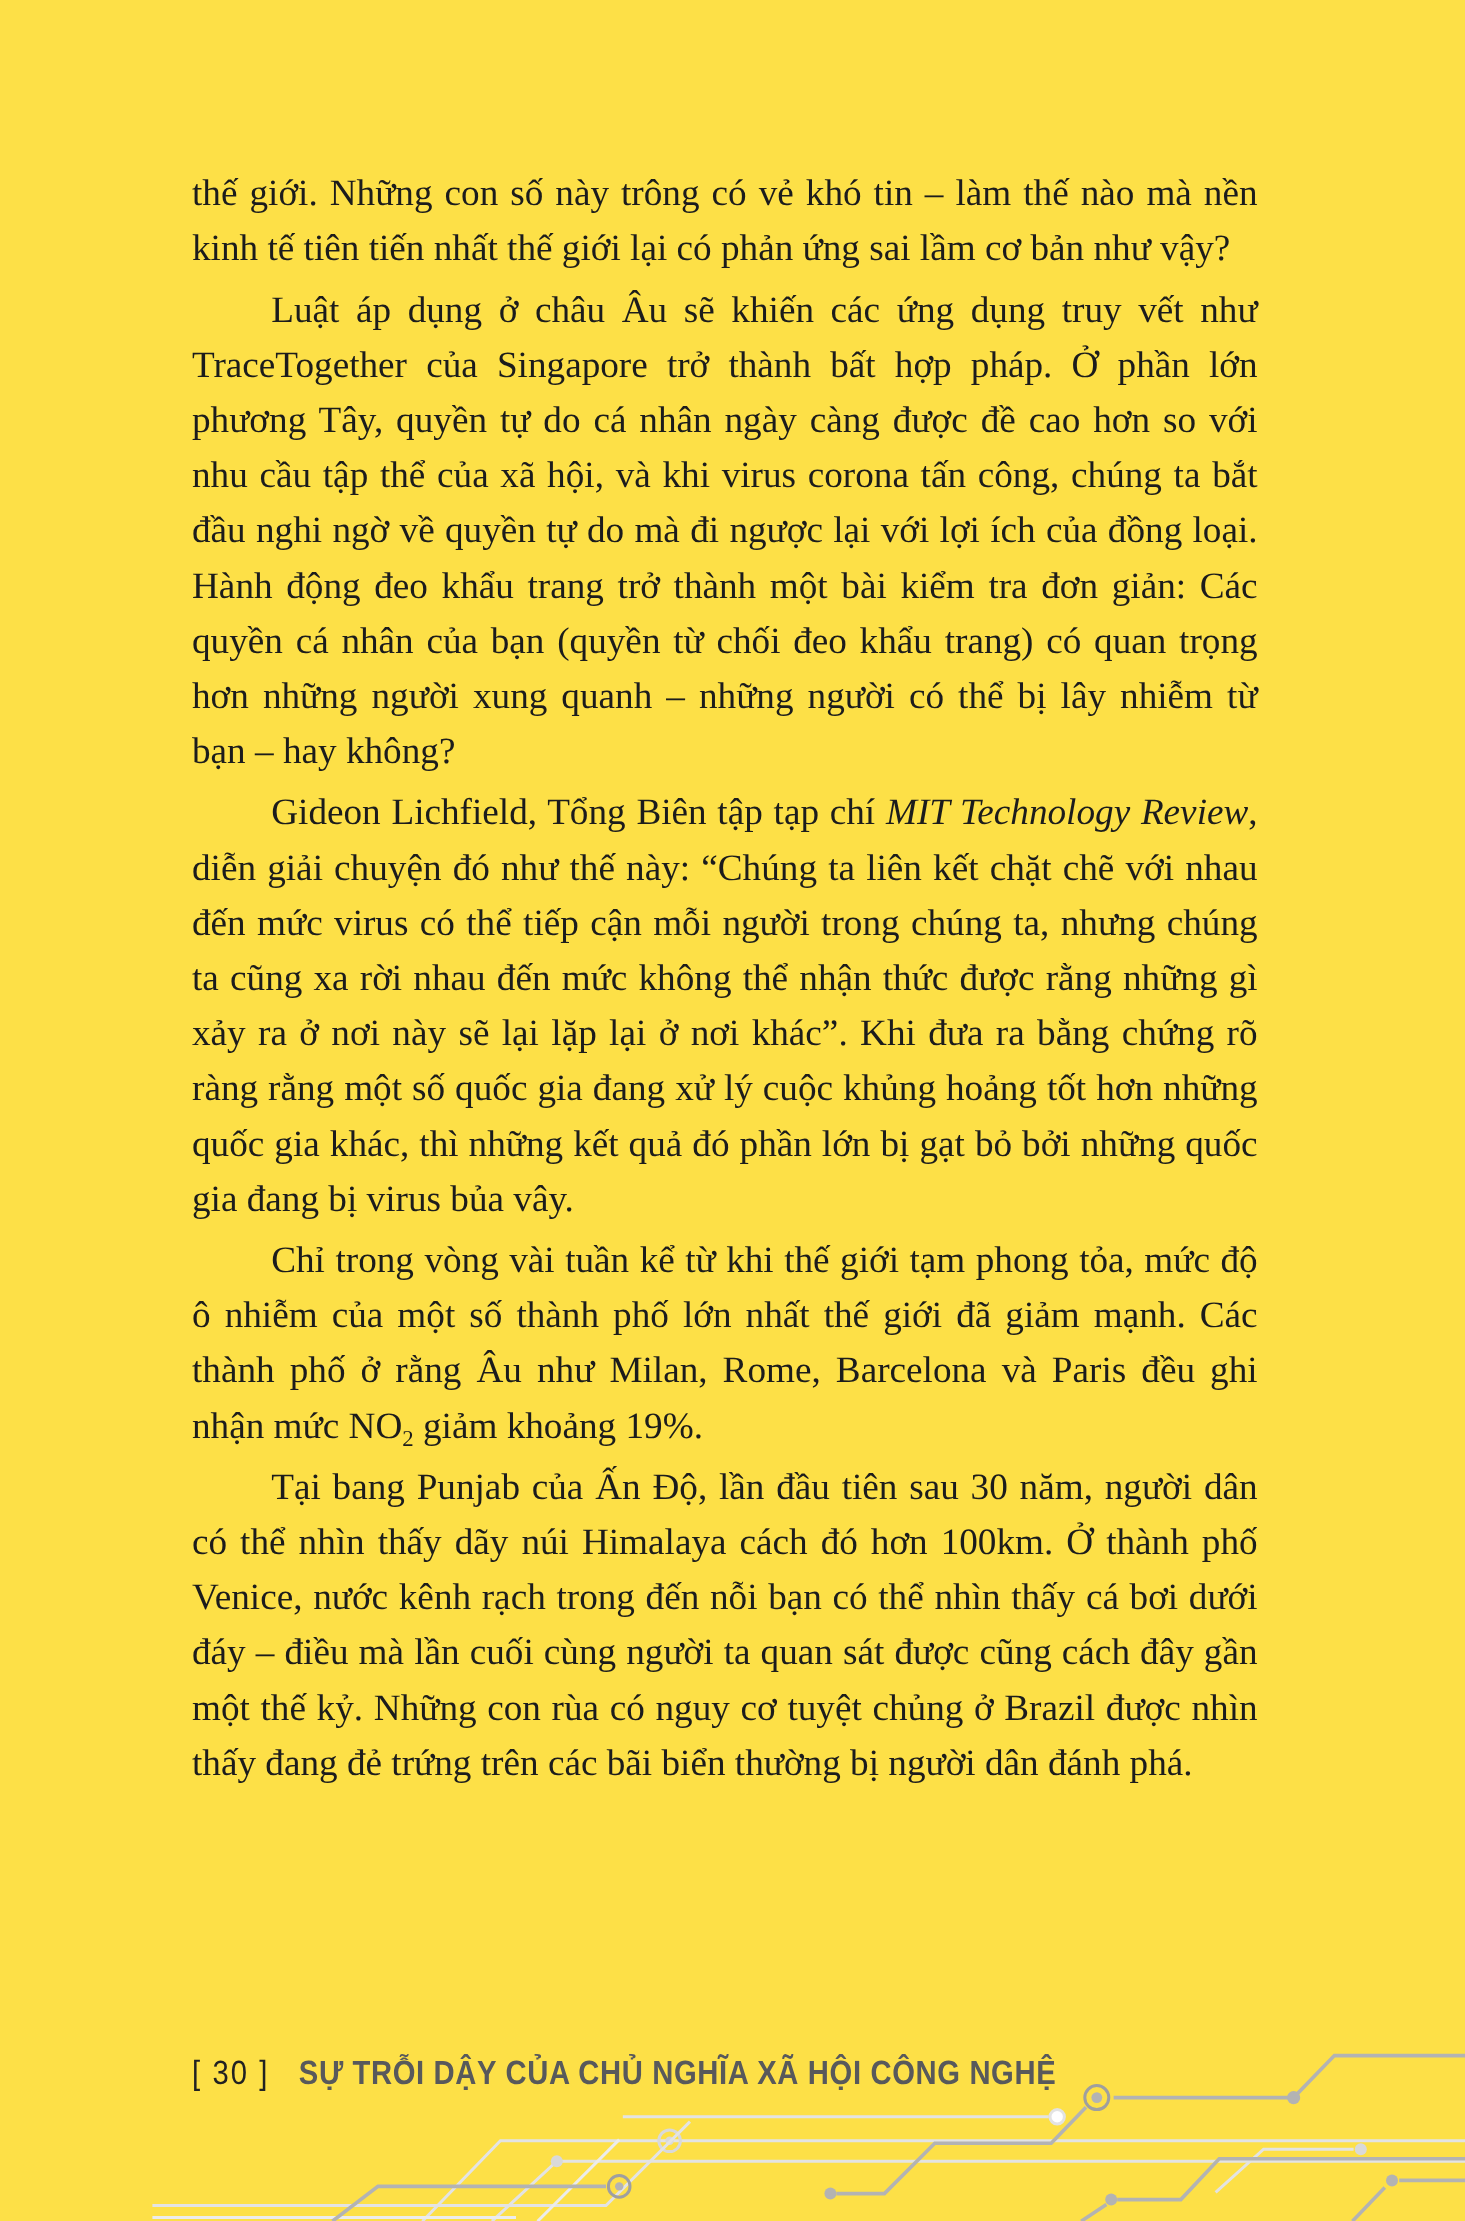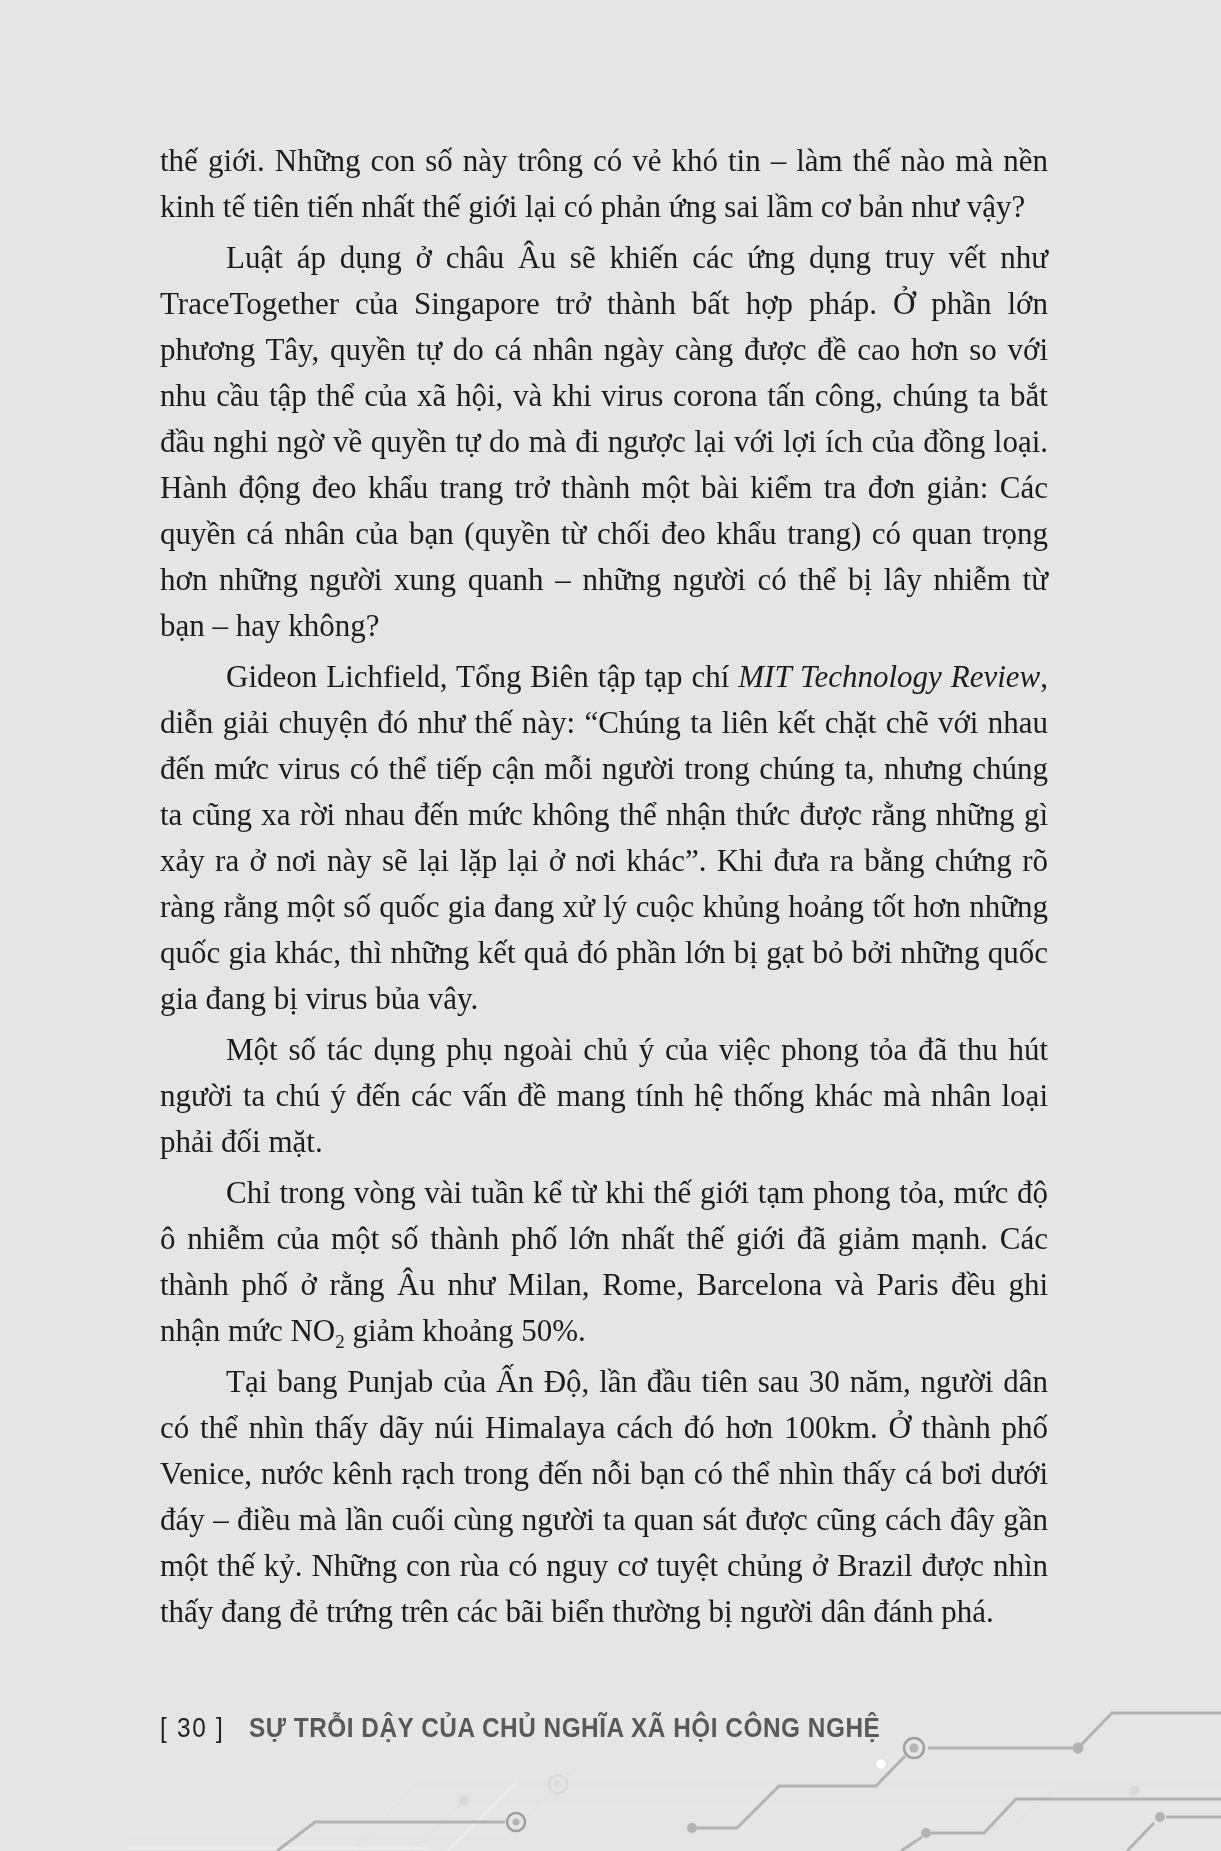--- a/index.html
+++ b/index.html
@@ -1,21 +1,21 @@
 <!DOCTYPE html>
 <html lang="vi" style="--deco-light: #e3e3e3; --deco-medium: #b3b3b3;"><head>
 <meta charset="utf-8">
 <style>
   html,body{margin:0;padding:0;}
   body{
     width:1221px;height:1851px;position:relative;overflow:hidden;
     background:#ffffff;
     font-family:"Liberation Serif","DejaVu Serif",serif;
   }
-  .page{position:absolute;inset:0;background:#e5e5e5;}
+  .page{position:absolute;inset:0;background:#fde047;}
   .body-text{
     position:absolute;left:160px;top:138px;width:888px;
     font-size:31px;line-height:46px;color:#1c1c1c;
     text-align:justify;
     -webkit-hyphens:none;hyphens:none;
   }
   .body-text p{margin:5px 0 0 0;text-indent:66px;}
   .body-text p.noindent{margin-top:0;text-indent:0;}
   .body-text em{}
   .body-text sub{
@@ -45,22 +45,21 @@
 </style>
 </head>
 <body style="background: rgb(255, 255, 255);">
 
 <div class="page">
 
   <div class="body-text" id="body-text" style="color: rgb(28, 28, 28);">
       <p class="noindent"><span>thế giới. Những con số này trông có vẻ khó tin – làm thế nào mà nền kinh tế tiên tiến nhất thế giới lại có phản ứng sai lầm cơ bản như vậy?</span></p>
       <p><span>Luật áp dụng ở châu Âu sẽ khiến các ứng dụng truy vết như TraceTogether của Singapore trở thành bất hợp pháp. Ở phần lớn phương Tây, quyền tự do cá nhân ngày càng được đề cao hơn so với nhu cầu tập thể của xã hội, và khi virus corona tấn công, chúng ta bắt đầu nghi ngờ về quyền tự do mà đi ngược lại với lợi ích của đồng loại. Hành động đeo khẩu trang trở thành một bài kiểm tra đơn giản: Các quyền cá nhân của bạn (quyền từ chối đeo khẩu trang) có quan trọng hơn những người xung quanh – những người có thể bị lây nhiễm từ bạn – hay không?</span></p>
       <p><span>Gideon Lichfield, Tổng Biên tập tạp chí </span><em>MIT Technology Review</em><span>, diễn giải chuyện đó như thế này: “Chúng ta liên kết chặt chẽ với nhau đến mức virus có thể tiếp cận mỗi người trong chúng ta, nhưng chúng ta cũng xa rời nhau đến mức không thể nhận thức được rằng những gì xảy ra ở nơi này sẽ lại lặp lại ở nơi khác”. Khi đưa ra bằng chứng rõ ràng rằng một số quốc gia đang xử lý cuộc khủng hoảng tốt hơn những quốc gia khác, thì những kết quả đó phần lớn bị gạt bỏ bởi những quốc gia đang bị virus bủa vây.</span></p>
-      <p><span>Một số tác dụng phụ ngoài chủ ý của việc phong tỏa đã thu hút người ta chú ý đến các vấn đề mang tính hệ thống khác mà nhân loại phải đối mặt.</span></p>
-      <p><span>Chỉ trong vòng vài tuần kể từ khi thế giới tạm phong tỏa, mức độ ô nhiễm của một số thành phố lớn nhất thế giới đã giảm mạnh. Các thành phố ở rằng Âu như Milan, Rome, Barcelona và Paris đều ghi nhận mức NO</span><sub>2</sub><span> giảm khoảng 50%.</span></p>
+      <p><span>Chỉ trong vòng vài tuần kể từ khi thế giới tạm phong tỏa, mức độ ô nhiễm của một số thành phố lớn nhất thế giới đã giảm mạnh. Các thành phố ở rằng Âu như Milan, Rome, Barcelona và Paris đều ghi nhận mức NO</span><sub>2</sub><span> giảm khoảng 19%.</span></p>
       <p><span>Tại bang Punjab của Ấn Độ, lần đầu tiên sau 30 năm, người dân có thể nhìn thấy dãy núi Himalaya cách đó hơn 100km. Ở thành phố Venice, nước kênh rạch trong đến nỗi bạn có thể nhìn thấy cá bơi dưới đáy – điều mà lần cuối cùng người ta quan sát được cũng cách đây gần một thế kỷ. Những con rùa có nguy cơ tuyệt chủng ở Brazil được nhìn thấy đang đẻ trứng trên các bãi biển thường bị người dân đánh phá.</span></p>
     </div>
 
   <div class="footer">
     <span class="page-number">[ 30 ]</span>
     <span class="running-title" style="color: rgb(88, 89, 91);">SỰ TRỖI DẬY CỦA CHỦ NGHĨA XÃ HỘI CÔNG NGHỆ</span>
   </div>
 
   <div class="deco">
     <svg width="1221" height="161" viewBox="0 0 1221 161">

